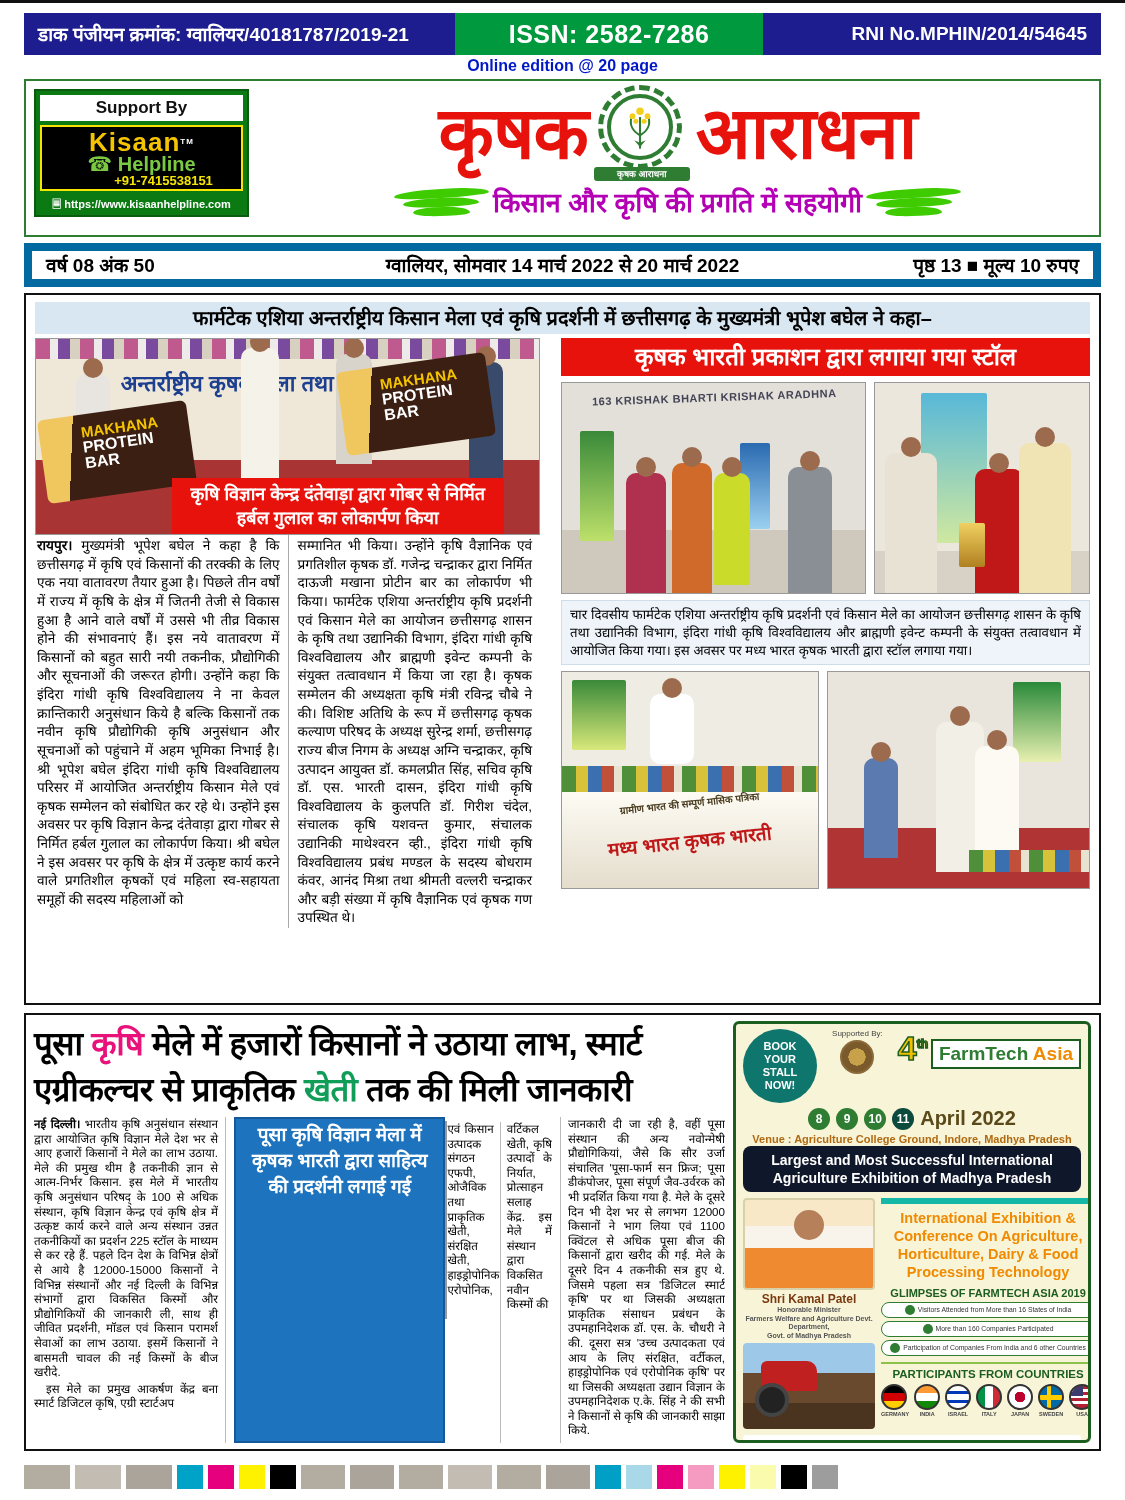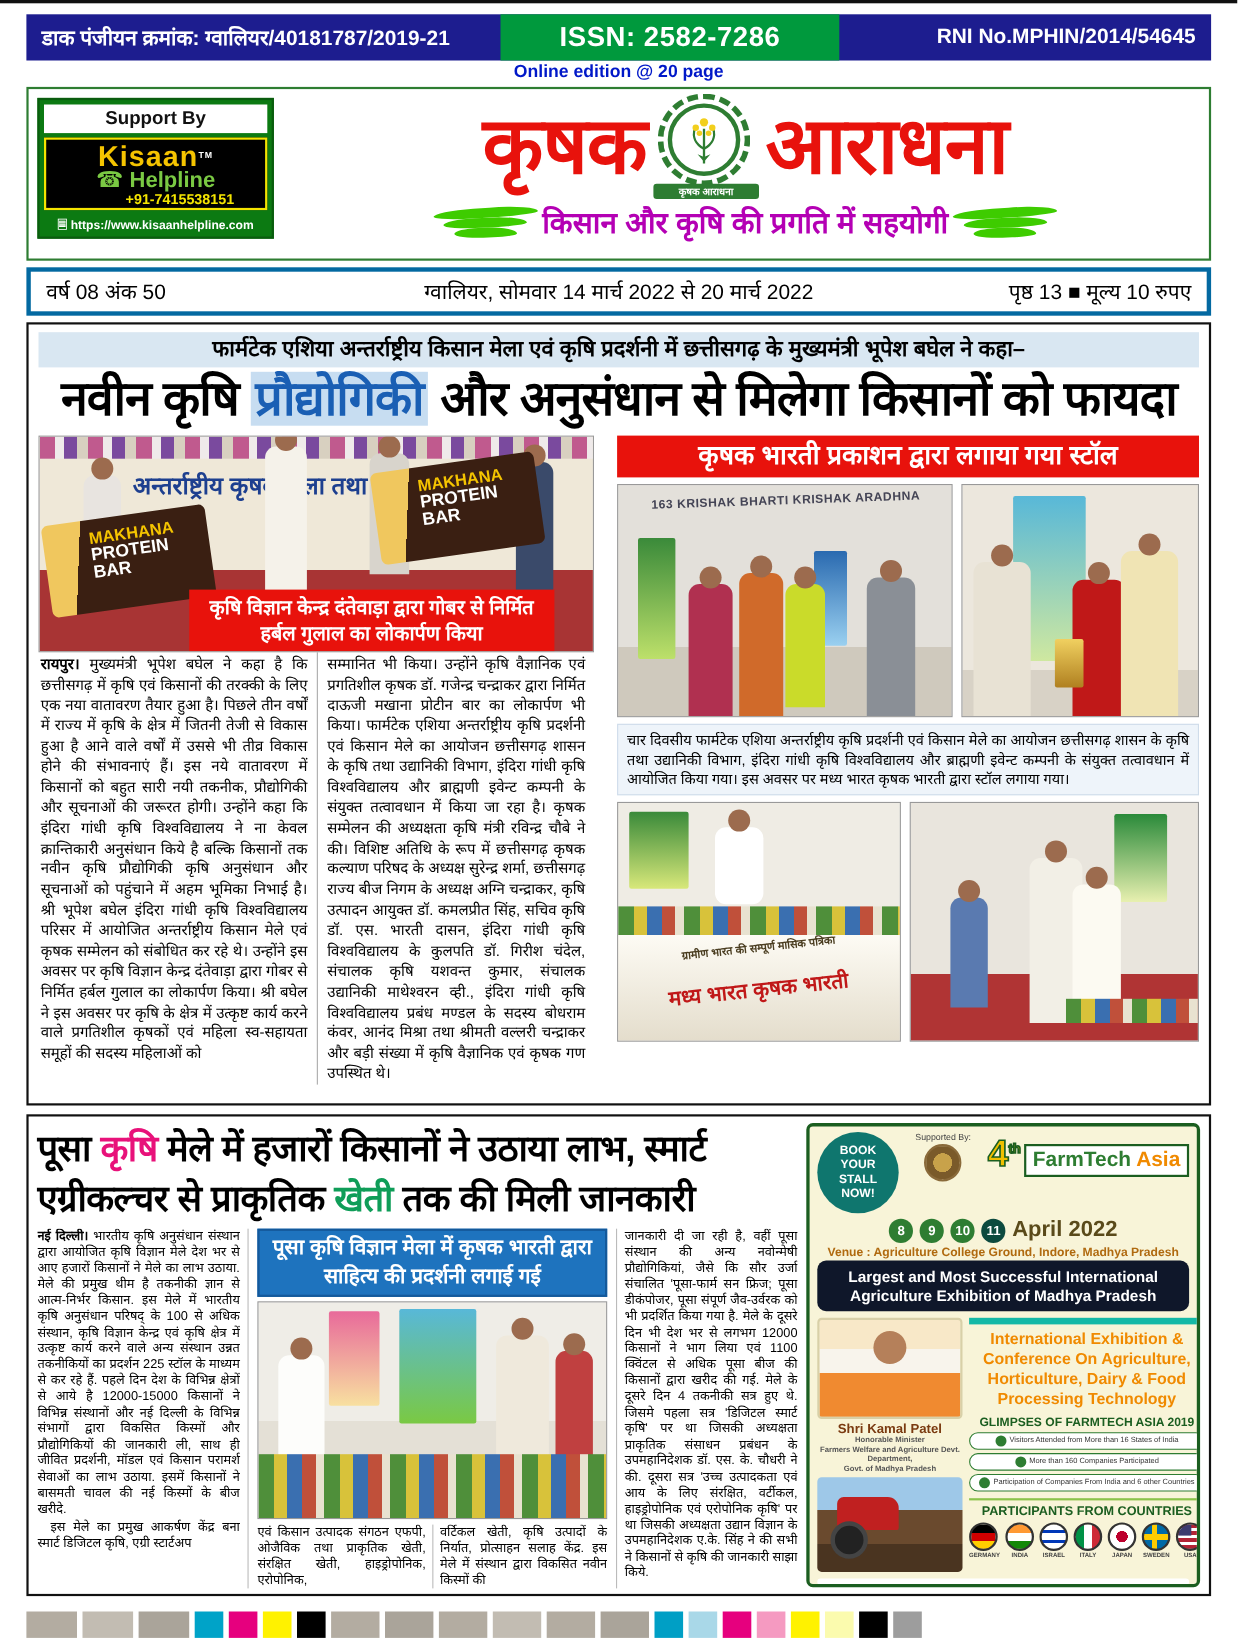--- a/index.html
+++ b/index.html
@@ -33,21 +33,21 @@
   .logo-ribbon { position:absolute; bottom:0; left:-4px; right:-4px; background:#2e7d32; color:#fff; font-size:9px; font-weight:bold; border-radius:3px; height:14px; line-height:14px; text-align:center; }
   .tagline-row { display:flex; align-items:center; justify-content:center; gap:4px; margin-top:2px; }
   .tagline { color:#b400b4; font-weight:900; font-size:27px; }
   .swoosh { width:95px; height:26px; position:relative; }
   .swoosh i { position:absolute; left:0; right:0; height:9px; background:#3ecc00; border-radius:50% 60% 50% 60%/70% 90% 40% 60%; }
   .swoosh i:nth-child(1){ top:0; transform:rotate(-4deg); }
   .swoosh i:nth-child(2){ top:9px; width:80%; left:10%; transform:rotate(-3deg); }
   .swoosh i:nth-child(3){ top:18px; width:60%; left:20%; transform:rotate(-2deg); }
 
   
-  .dateline { border:4px solid #0369a1; height:44px; margin-top:6px; display:flex; align-items:center; font-weight:normal; font-size:19px; padding:0 14px; }
+  .dateline { border:8px solid #0369a1; height:44px; margin-top:6px; display:flex; align-items:center; font-weight:bold; font-size:19px; padding:0 14px; }
   .dateline .dl-issue { flex:1; }
   .dateline .dl-date { flex:2; text-align:center; }
   .dateline .dl-price { flex:1; text-align:right; }
 
   
   .article1 { border:2px solid #111; margin-top:6px; height:712px; padding:7px 9px; }
   .kicker { background:#d9e7f2; text-align:center; font-weight:bold; font-size:20px; height:32px; line-height:32px; }
   .headline1 { text-align:center; font-weight:900; font-size:44px; line-height:58px; color:#000; letter-spacing:-1px; white-space:nowrap; }
   .hl-blue { color:#1a5fb4; background:#c7ddf1; padding:0 4px; }
   .a1-row { display:flex; gap:9px; margin-top:4px; height:590px; }
@@ -88,21 +88,21 @@
 
   
   .article2 { border:2px solid #111; margin-top:8px; height:438px; padding:6px 8px; display:flex; gap:8px; }
   .a2-left { flex:1; display:flex; flex-direction:column; }
   .headline2 { font-weight:900; font-size:33px; line-height:46px; text-align:left; letter-spacing:-0.5px; white-space:nowrap; }
   .hl-pink { color:#e8127a; }
   .hl-green { color:#0f9d58; }
   .a2-cols { display:flex; gap:8px; margin-top:4px; flex:1; }
   .a2-col { font-size:11.6px; line-height:1.26; text-align:justify; overflow:hidden; }
   .a2-c1 { width:192px; border-right:1px solid #bbb; padding-right:7px; }
-  .a2-mid { width:318px; display:flex; flex-direction:column; }
+  .a2-mid { width:318px; display:flex; flex-direction:row; }
   .a2-c3 { flex:1; border-left:1px solid #bbb; padding-left:7px; }
   .blue-box { background:#1e73be; border:2px solid #14599b; color:#fff; font-weight:bold; font-size:19px; line-height:26px; text-align:center; padding:3px 6px; }
   .ph-pusa { height:198px; background:linear-gradient(180deg,#efede7 0 55%,#e4e0d6 55%); margin-top:4px; }
   .a2-minicols { display:flex; margin-top:5px; flex:1; }
   .a2-minicols .a2-col { width:50%; }
   .a2-minicols .a2-col + .a2-col { border-left:1px solid #bbb; padding-left:6px; }
   .a2-minicols .a2-col:first-child { padding-right:6px; }
 
   
   .ad { width:358px; flex:0 0 358px; border:3px solid #1b5e20; border-radius:6px; background:#f8f4d8; position:relative; padding:5px 7px; overflow:hidden; font-size:10px; }
@@ -219,21 +219,20 @@
   </div>
 
   <div class="dateline">
     <div class="dl-issue">वर्ष 08   अंक 50</div>
     <div class="dl-date">ग्वालियर, सोमवार 14 मार्च 2022 से 20 मार्च 2022</div>
     <div class="dl-price">पृष्ठ 13 ■ मूल्य 10 रुपए</div>
   </div>
 
   <div class="article1">
     <div class="kicker">फार्मटेक एशिया अन्तर्राष्ट्रीय किसान मेला एवं कृषि प्रदर्शनी में छत्तीसगढ़ के मुख्यमंत्री भूपेश बघेल ने कहा–</div>
-    <div class="headline1"><span>नवीन कृषि </span><span class="hl-blue">प्रौद्योगिकी</span><span> और अनुसंधान से मिलेगा किसानों को फायदा</span></div>
 
     <div class="a1-row">
 
       <div class="a1-left">
         <div class="photo ph-stage">
           <div class="garland"></div>
           <div class="stage-banner">अन्तर्राष्ट्रीय कृषक मेला तथा कृषक सम्मेलन</div>
           <div class="person" style="left:40px;bottom:40px;width:34px;height:120px;background:#e8e4e0;"></div>
           <div class="person" style="left:205px;bottom:36px;width:38px;height:150px;background:#f5f2ea;"></div>
           <div class="person" style="left:300px;bottom:70px;width:36px;height:110px;background:#d8d4cc;"></div>

